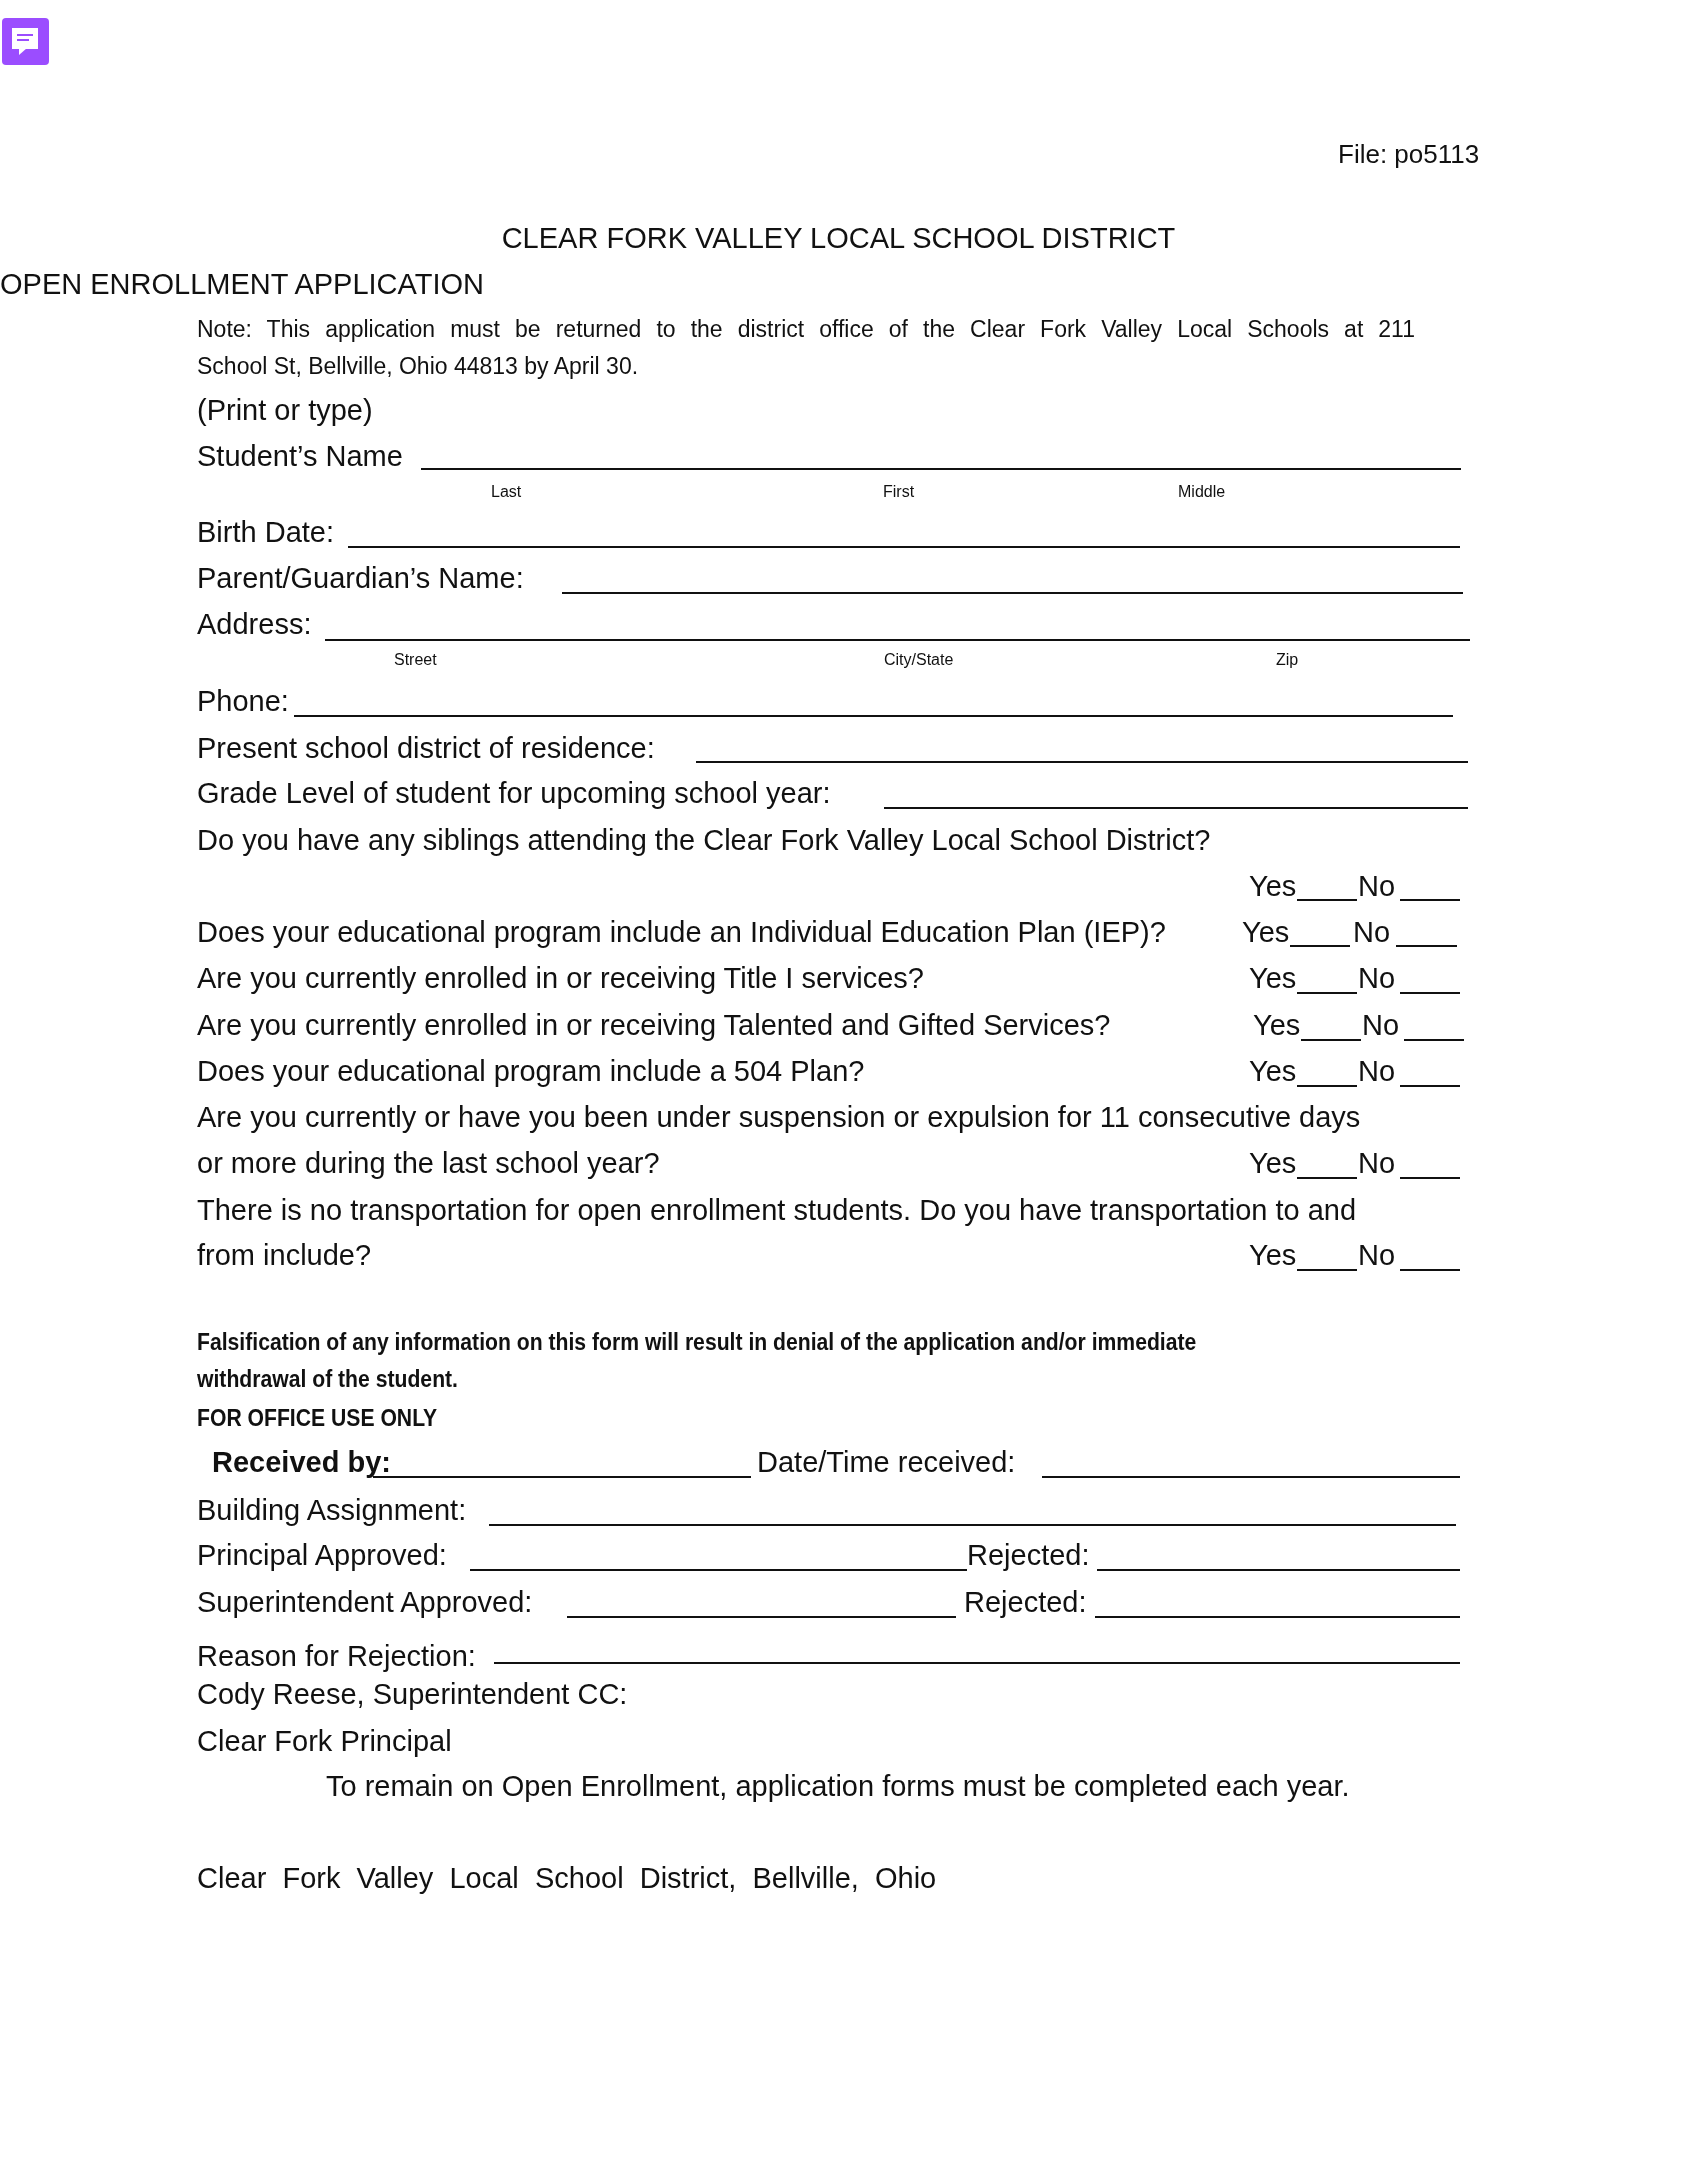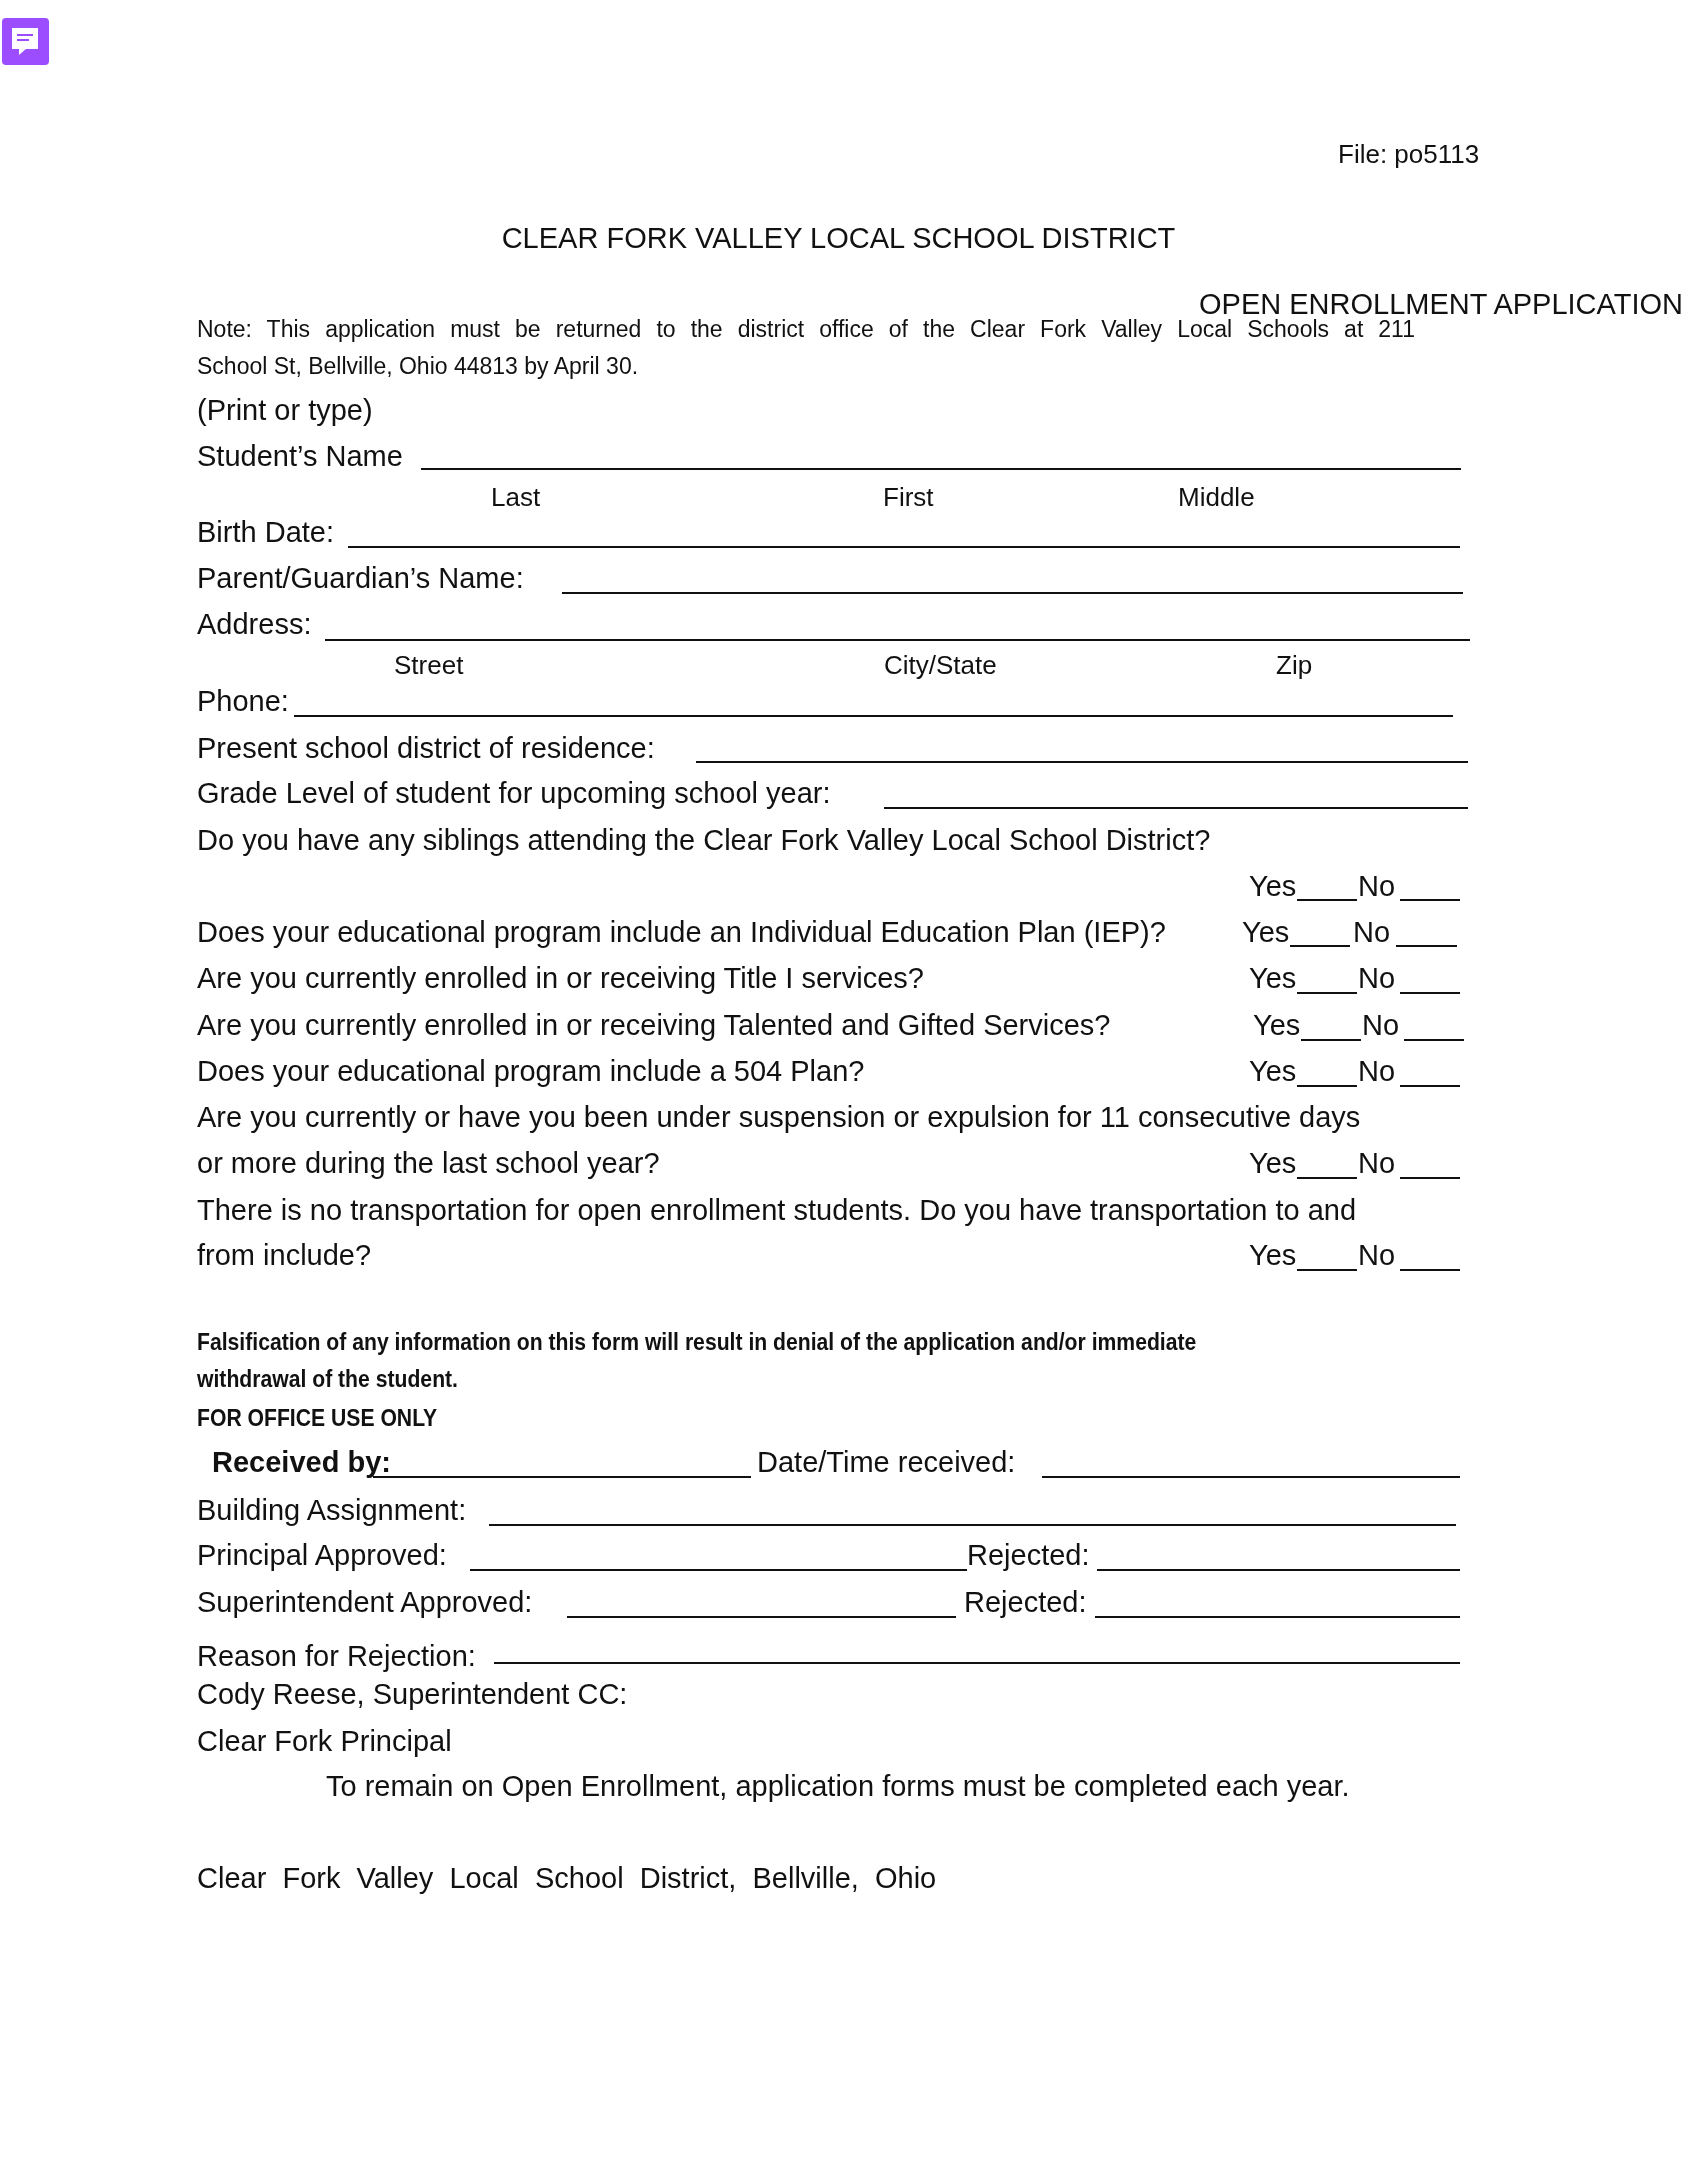--- a/index.html
+++ b/index.html
@@ -8,37 +8,37 @@
   .abs { position:absolute; white-space:nowrap; line-height:1; }
   .chat-icon { position:absolute; left:2px; top:18px; width:47px; height:47px; background:#9b4dff;
                border-radius:4px; }
   .chat-icon .bubble { position:absolute; left:10px; top:10px; width:26px; height:21px; background:#fff; }
   .chat-icon .tail { position:absolute; left:17px; top:30px; width:0; height:0;
                border-left:0 solid transparent; border-right:8px solid transparent; border-top:7px solid #fff; }
   .chat-icon .bar { position:absolute; height:2px; background:#9b4dff; left:15px; }
   .main { font-size:29px; transform-origin:left top; }
   .title { font-size:29px; }
   .note { font-size:23px; }
-  .sub { font-size:26px; }
+  .sub { font-size:16px; }
   .bold { font-weight:bold; font-size:23px; transform:scaleX(0.92); transform-origin:left top; }
   .line { position:absolute; height:2px; background:#111; }
 </style>
 </head>
 <body>
 
 <div class="chat-icon">
   <div class="bubble"></div>
   <div class="tail"></div>
   <div class="bar" style="top:16px;width:16px;"></div>
   <div class="bar" style="top:21px;width:12px;"></div>
 </div>
 
 <div class="abs note" style="left:1338px; top:141px; font-size:26px;">File: po5113</div>
 <div class="abs title" style="left:0; width:1683px; text-align:center; top:224px; transform:translateX(-3px);">CLEAR FORK VALLEY LOCAL SCHOOL DISTRICT</div>
-<div class="abs title" style="left:0; width:1683px; text-align:right; top:270px;margin-top:20px;">OPEN ENROLLMENT APPLICATION</div>
+<div class="abs title" style="left:0; width:1683px; text-align:left; top:270px;">OPEN ENROLLMENT APPLICATION</div>
 
 <div class="abs note" style="left:197px; top:318px; width:1218px; text-align:justify; text-align-last:justify;">Note: This application must be returned to the district office of the Clear Fork Valley Local Schools at 211</div>
 <div class="abs note" style="left:197px; top:355px;">School St, Bellville, Ohio 44813 by April 30.</div>
 
 <div class="abs main" style="left:197px; top:396px;">(Print or type)</div>
 
 <div class="abs main" style="left:197px; top:442px;">Student’s Name</div>
 <div class="line" style="left:421px; width:1040px; top:468px;"></div>
 <div class="abs sub" style="left:491px; top:484px;">Last</div>
 <div class="abs sub" style="left:883px; top:484px;">First</div>

